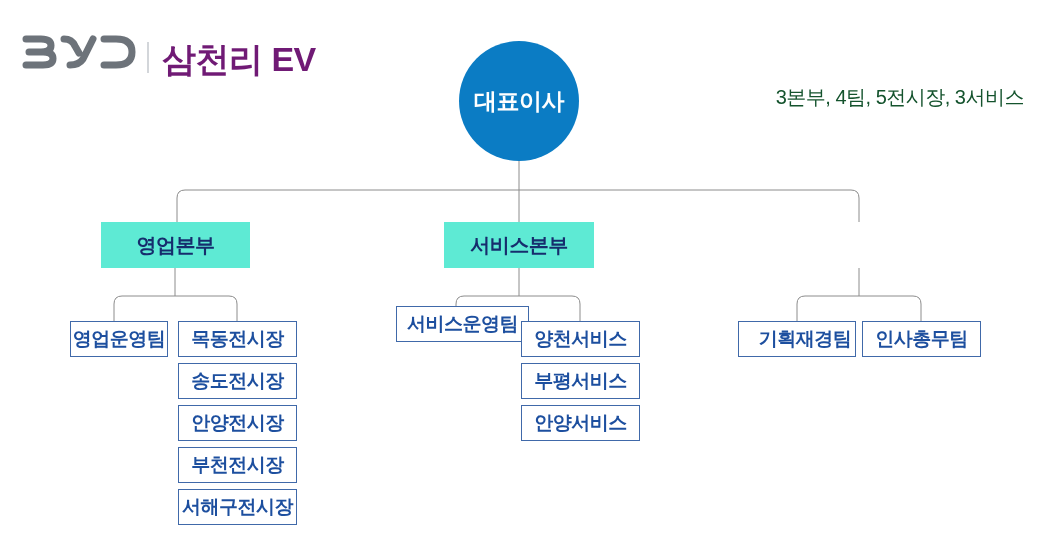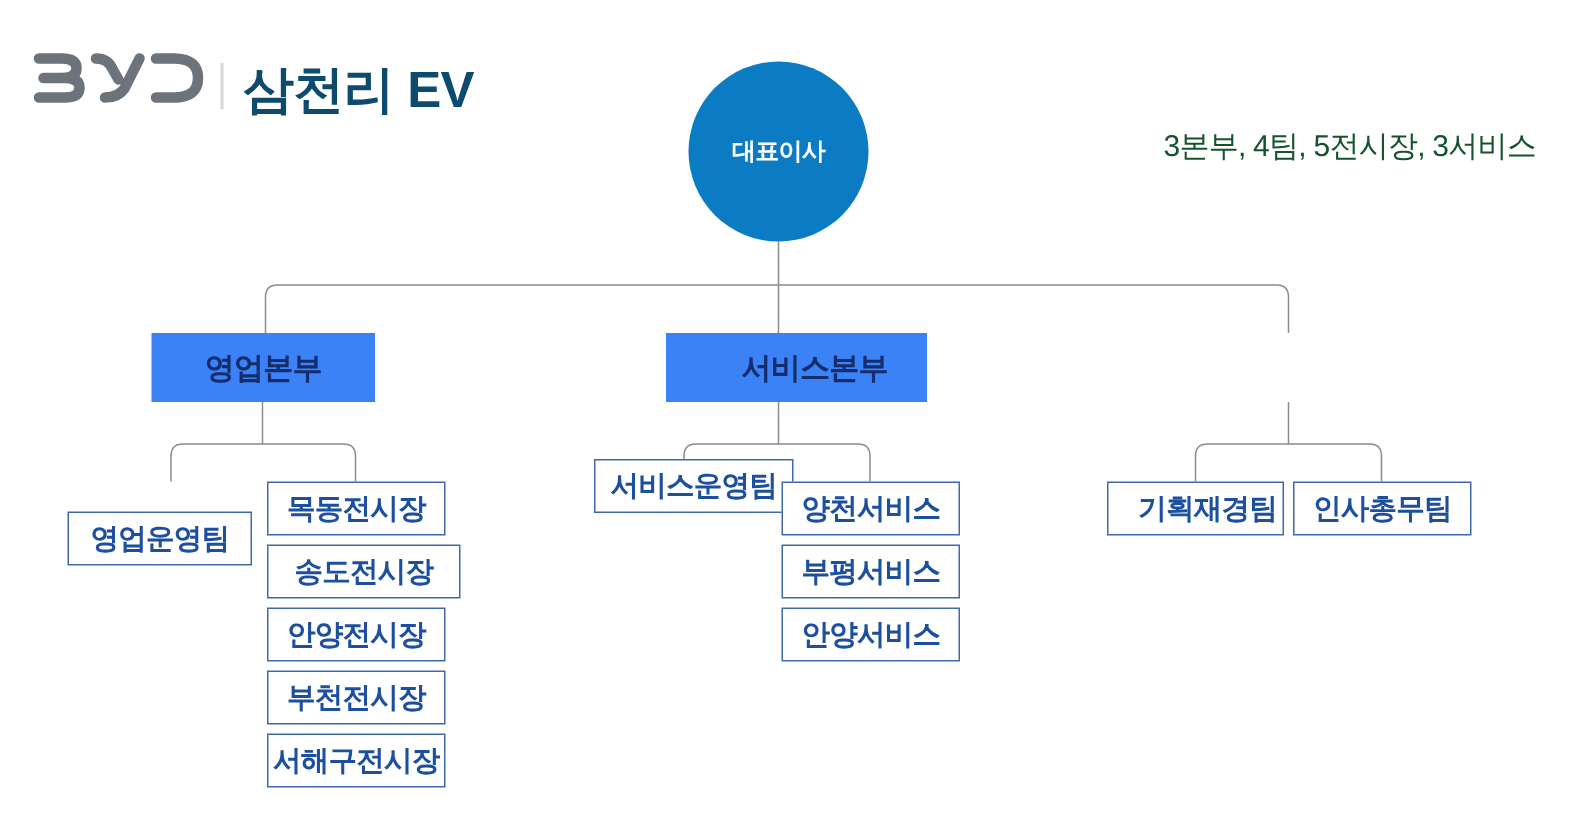--- a/index.html
+++ b/index.html
@@ -5,42 +5,42 @@
   html,body{margin:0;padding:0;background:#ffffff;}
   .stage{
     position:relative;width:1058px;height:545px;background:#ffffff;overflow:hidden;
     font-family:"Liberation Sans","DejaVu Sans",sans-serif;
   }
   
   .logo-svg{position:absolute;left:18px;top:28px;}
   .logo-divider{position:absolute;left:147px;top:42px;width:2px;height:31px;background:#d3d6da;}
   .brand-text{
     position:absolute;left:162px;top:37px;font-size:34px;font-weight:bold;
-    color:#0c4a6e;letter-spacing:-0.5px;white-space:nowrap;
+    color:#701a75;letter-spacing:-0.5px;white-space:nowrap;
   }
   .summary-text{
     position:absolute;right:34px;top:84px;font-size:20px;color:#14532d;
     white-space:nowrap;letter-spacing:-0.5px;
   }
   
   .connectors{position:absolute;left:0;top:0;}
   
   .root-circle{
     position:absolute;left:459px;top:41px;width:120px;height:120px;border-radius:50%;
     background:#0b7cc4;display:flex;align-items:center;justify-content:center;
-    color:#ffffff;font-size:16px;font-weight:bold;letter-spacing:-0.5px;
+    color:#ffffff;font-size:23px;font-weight:bold;letter-spacing:-0.5px;
   }
   
   .division{
-    position:absolute;top:222px;height:46px;background:#3b82f6;
+    position:absolute;top:222px;height:46px;background:#5eead4;
     display:flex;align-items:center;justify-content:center;
     color:#162d6d;font-size:20px;font-weight:bold;letter-spacing:-0.5px;
   }
   .division.d0{left:101px;width:149px;}
-  .division.d1{left:444px;width:150px;padding-left:24px;}
+  .division.d1{left:444px;width:150px;}
   .division.d2{left:784px;width:150px;}
   
   .leaf{
     position:absolute;height:36px;background:#ffffff;border:1px solid #4069a9;
     box-sizing:border-box;display:flex;align-items:center;justify-content:center;
     color:#1d4f9f;font-size:19px;font-weight:600;letter-spacing:-0.5px;white-space:nowrap;
   }
 </style>
 </head>
 <body>
@@ -75,23 +75,23 @@
   <div class="logo-divider"></div>
   <div class="brand-text">삼천리 EV</div>
 
   <div class="summary-text">3본부, 4팀, 5전시장, 3서비스</div>
 
   <div class="root-circle">대표이사</div>
 
   <div class="division d0">영업본부</div>
   <div class="division d1">서비스본부</div>
 
-  <div class="leaf" style="left:45px;top:321px;width:123px;margin-top:20px;">영업운영팀</div>
+  <div class="leaf" style="left:70px;top:321px;width:98px;">영업운영팀</div>
   <div class="leaf" style="left:178px;top:321px;width:119px;">목동전시장</div>
-  <div class="leaf" style="left:178px;top:363px;width:129px;font-family:Liberation Mono, monospace;">송도전시장</div>
+  <div class="leaf" style="left:178px;top:363px;width:119px;font-family:Liberation Mono, monospace;">송도전시장</div>
   <div class="leaf" style="left:178px;top:405px;width:119px;">안양전시장</div>
   <div class="leaf" style="left:178px;top:447px;width:119px;">부천전시장</div>
   <div class="leaf" style="left:178px;top:489px;width:119px;">서해구전시장</div>
 
   <div class="leaf" style="left:396px;top:306px;width:133px;">서비스운영팀</div>
   <div class="leaf" style="left:521px;top:321px;width:119px;">양천서비스</div>
   <div class="leaf" style="left:521px;top:363px;width:119px;">부평서비스</div>
   <div class="leaf" style="left:521px;top:405px;width:119px;">안양서비스</div>
 
   <div class="leaf" style="left:738px;top:321px;width:118px;padding-left:16px;">기획재경팀</div>

